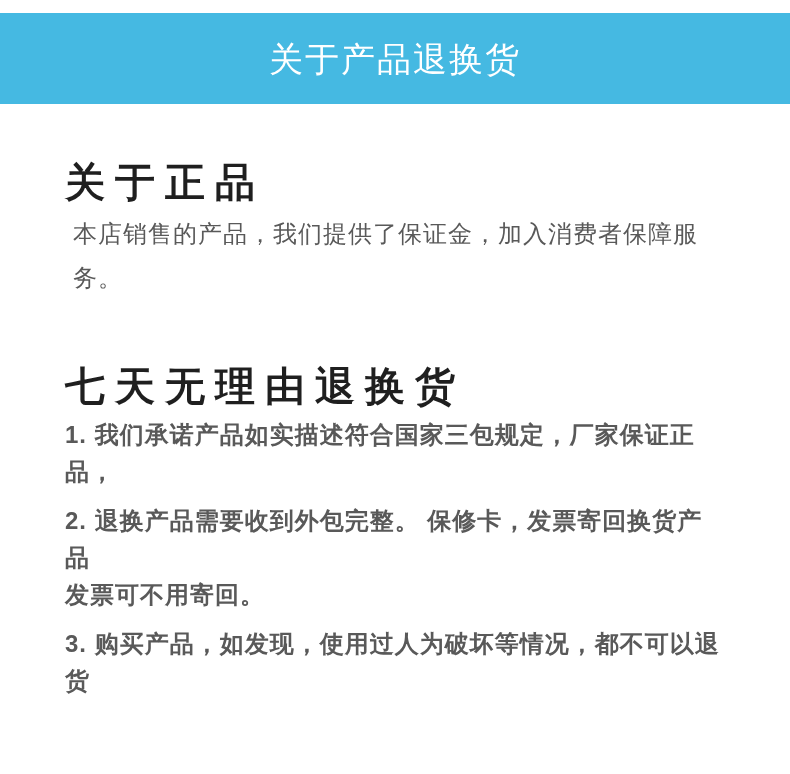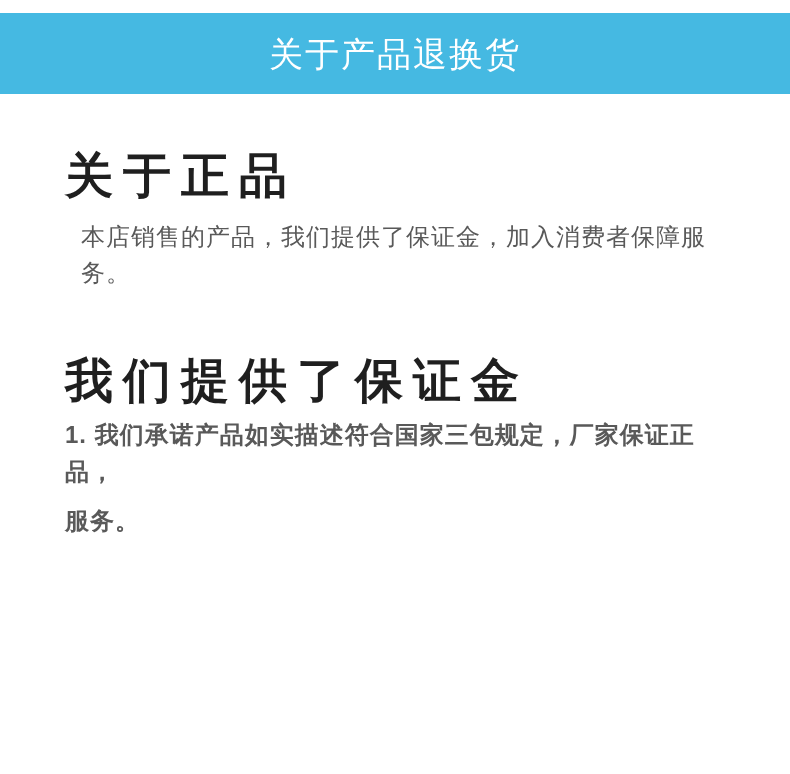--- a/index.html
+++ b/index.html
@@ -11,59 +11,59 @@
     height: 774px;
     background: #ffffff;
     overflow: hidden;
     font-family: "Liberation Sans", "DejaVu Sans", sans-serif;
   }
   .top-strip {
     height: 13px;
     background: #ffffff;
   }
   .banner {
-    height: 81px;
+    height: 91px;
     background: #45b9e2;
     display: flex;
     align-items: center;
     justify-content: center;
   }
   .banner-title {
     margin: 0;
     color: #ffffff;
     font-size: 34px;
     font-weight: 300;
     letter-spacing: 2px;
     line-height: 1;
   }
   .content {
     padding: 0 65px;
   }
   .section-heading {
     color: #1f1f1f;
     font-weight: 700;
-    font-size: 48px;
+    font-size: 40px;
     letter-spacing: 10px;
     line-height: 1.1;
     margin: 0;
   }
   #heading-genuine {
     margin-top: 56px;
     margin-bottom: 2px;
   }
   #heading-return {
     margin-top: 64px;
     margin-bottom: 0;
   }
   .body-text {
     color: #595959;
     font-size: 24px;
-    line-height: 36px;
+    line-height: 44px;
     letter-spacing: 1px;
-    margin: 16px;
+    margin: 8px;
   }
   .policy-list {
     margin-top: 8px;
     font-weight: bold;
   }
   .policy-item {
     line-height: 37px;
     margin: 0 0 12px 0;
   }
   .line {
@@ -83,26 +83,30 @@
 <main class="content">
 
   <section>
     <h2 class="section-heading" id="heading-genuine">关于正品</h2>
     <p class="body-text">
       <span class="line">本店销售的产品，我们提供了保证金，加入消费者保障服务。</span>
     </p>
   </section>
 
   <section>
-    <h2 class="section-heading" id="heading-return">我们提供了保证金</h2>
+    <h2 class="section-heading" id="heading-return">七天无理由退换货</h2>
 
     <div class="policy-list">
       <p class="body-text policy-item">
         <span class="line">1. 我们承诺产品如实描述符合国家三包规定，厂家保证正品，</span>
       </p>
       <p class="body-text policy-item">
-        <span class="line">服务。</span>
+        <span class="line">2. 退换产品需要收到外包完整。 保修卡，发票寄回换货产品</span>
+        <span class="line">发票可不用寄回。</span>
+      </p>
+      <p class="body-text policy-item">
+        <span class="line">3. 购买产品，如发现，使用过人为破坏等情况，都不可以退货</span>
       </p>
 
     </div>
   </section>
 
 </main>
 
 </body></html>

